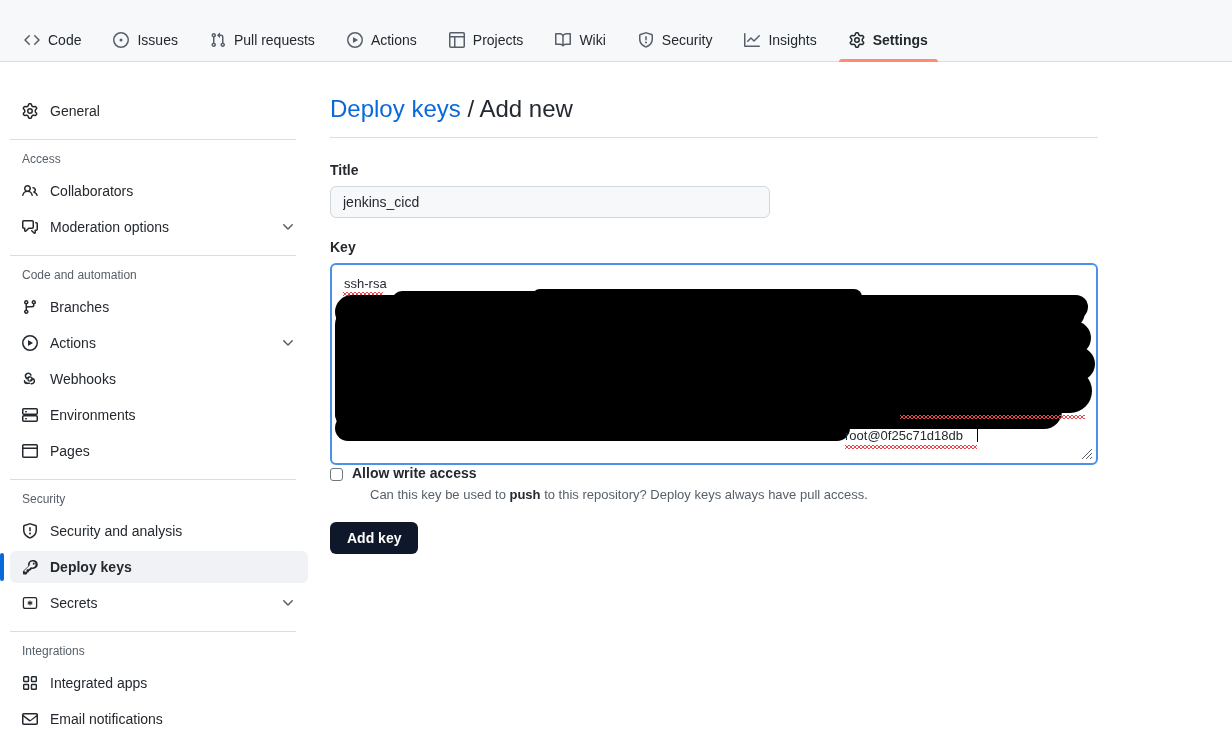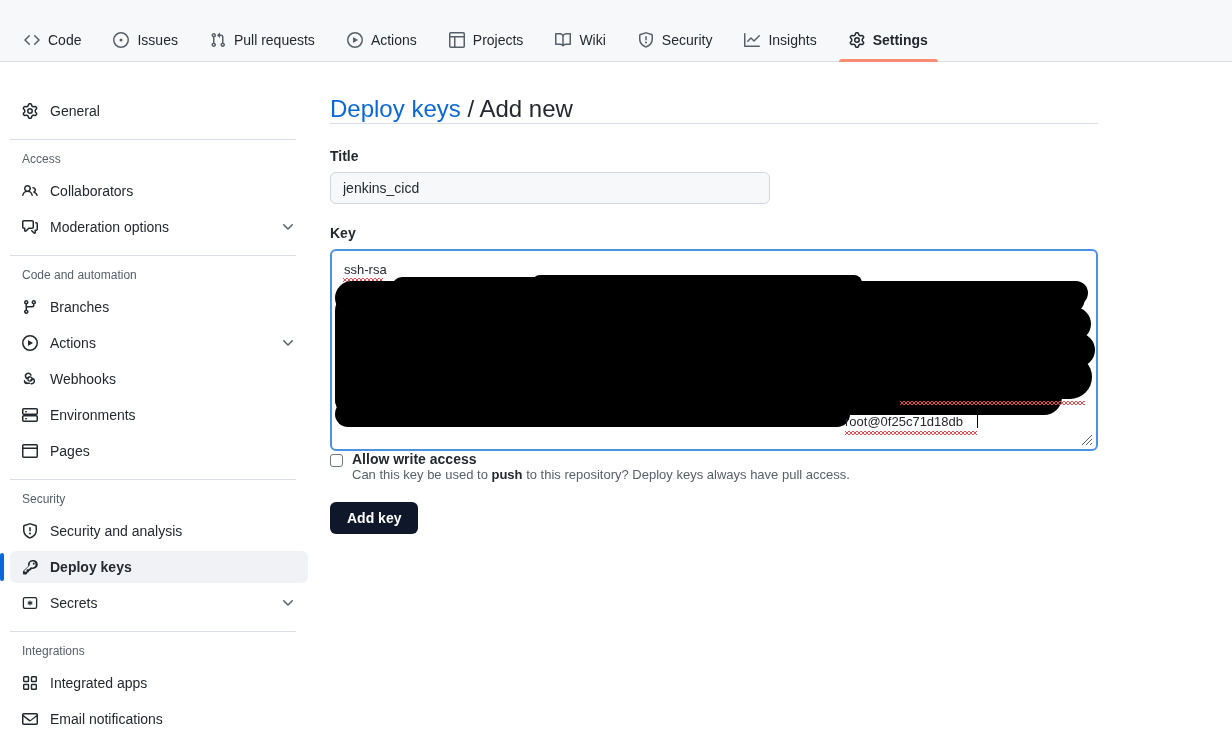--- a/index.html
+++ b/index.html
@@ -101,20 +101,21 @@
   
   .main {
     flex: 1 1 auto;
     padding-right: 40px;
     padding-left: 22px;
   }
   .page-title {
     font-size: 24px;
     font-weight: normal;
     color: #24292f;
+    padding-bottom: 14px;
     border-bottom: 1px solid #d8dee4;
     margin: 0 0 24px 0;
     width: 768px;
   }
   .page-title .crumb-link { color: #0969da; cursor: pointer; }
   .page-title .crumb-sep { color: #24292f; }
 
   .field-label {
     display: block;
     font-size: 14px;
@@ -177,35 +178,35 @@
     background: #000000;
   }
   .resize-handle {
     position: absolute;
     right: 3px; bottom: 3px;
     width: 12px; height: 12px;
     pointer-events: none;
   }
 
   
-  .check-row { display: flex; align-items: flex-start; gap: 9px; }
+  .check-row { display: flex; align-items: flex-start; gap: 9px; margin-bottom: 6px; }
   .cbox {
     width: 13px; height: 13px;
     margin-top: 3px;
     border: 1px solid #6e7781;
     border-radius: 3px;
     background: #fff;
     flex: 0 0 13px;
     cursor: pointer;
   }
   .check-label { font-size: 14px; font-weight: bold; color: #24292f; cursor: pointer; }
   .check-help {
     font-size: 13px;
     color: #57606a;
-    margin: 0 0 20px 22px;
+    margin: 0 0 20px 40px;
   }
   .check-help b { color: #24292f; }
 
   .btn-primary {
     display: inline-block;
     background: #0f172a;
     border: 1px solid rgba(27,31,36,0.15);
     border-radius: 6px;
     color: #ffffff;
     font-size: 14px;

